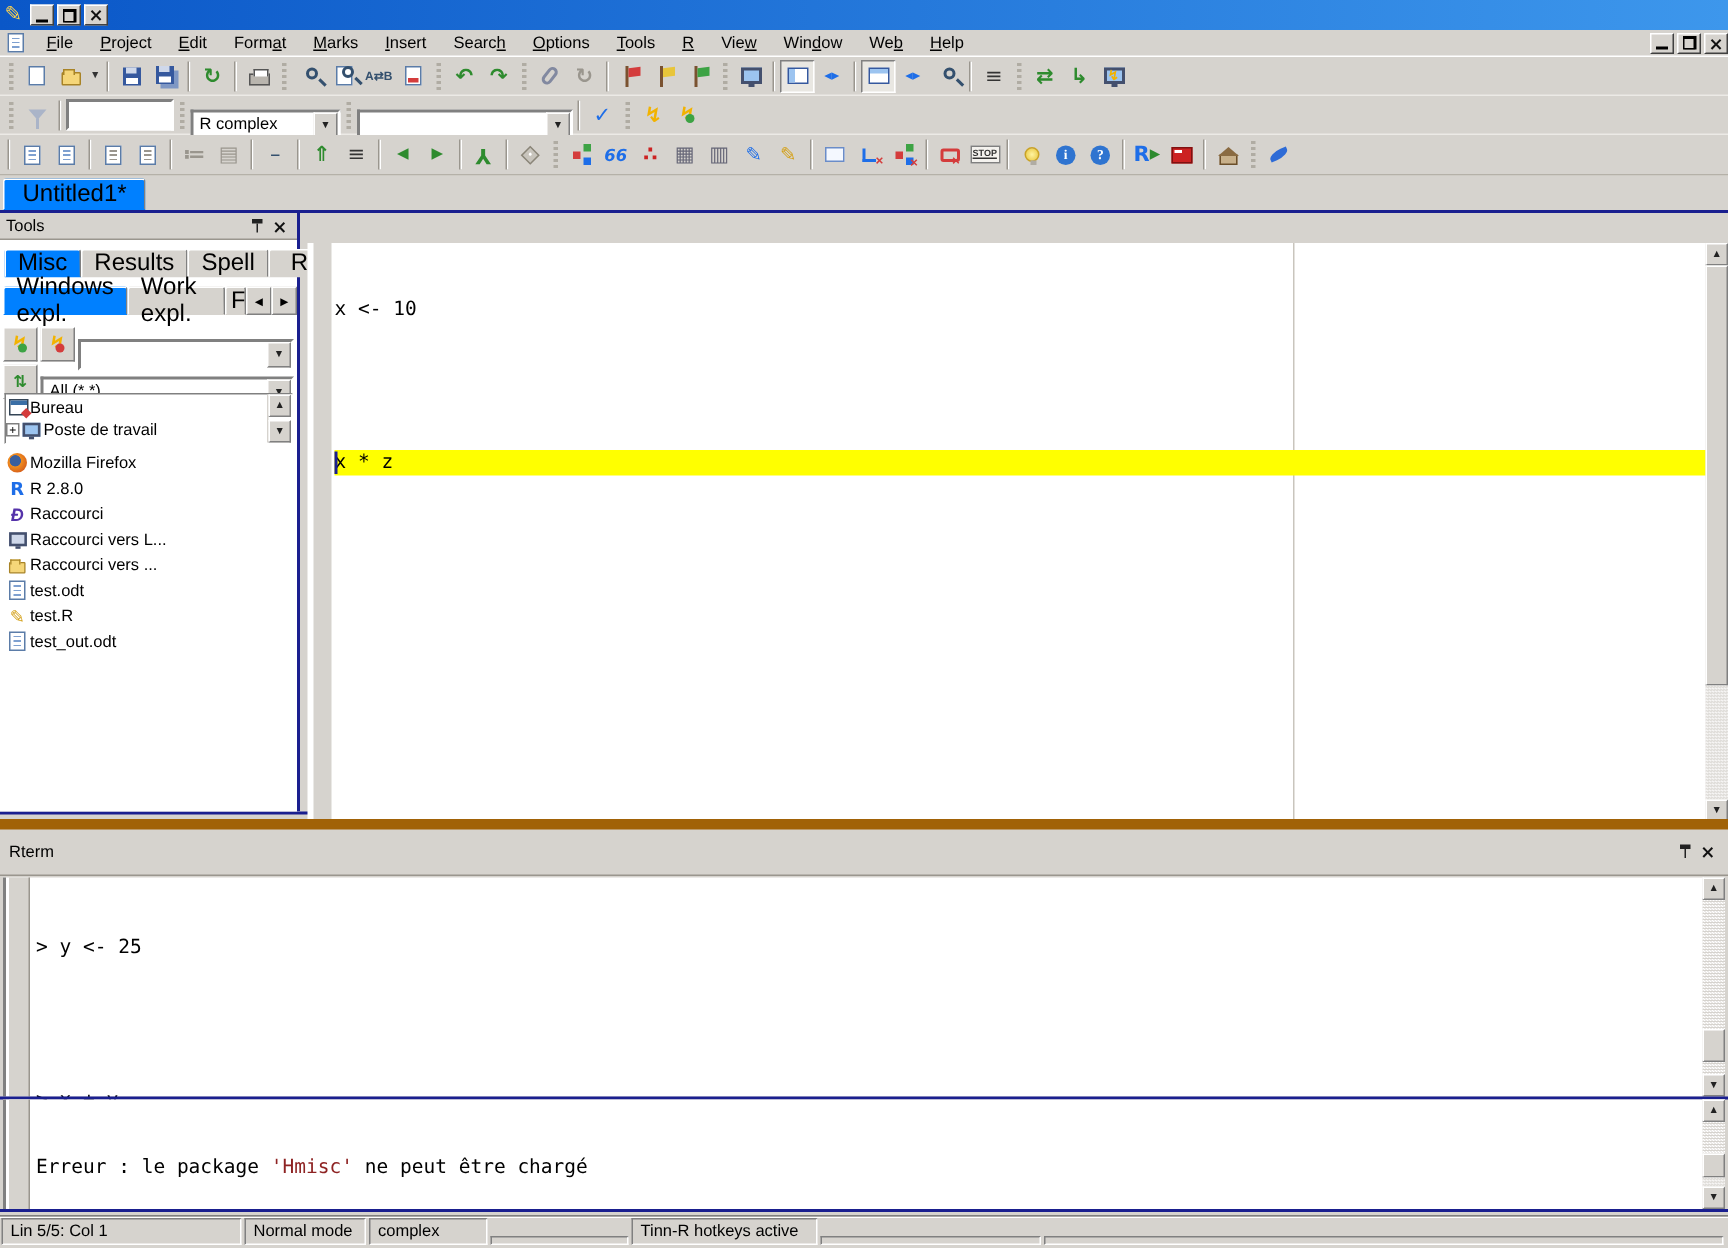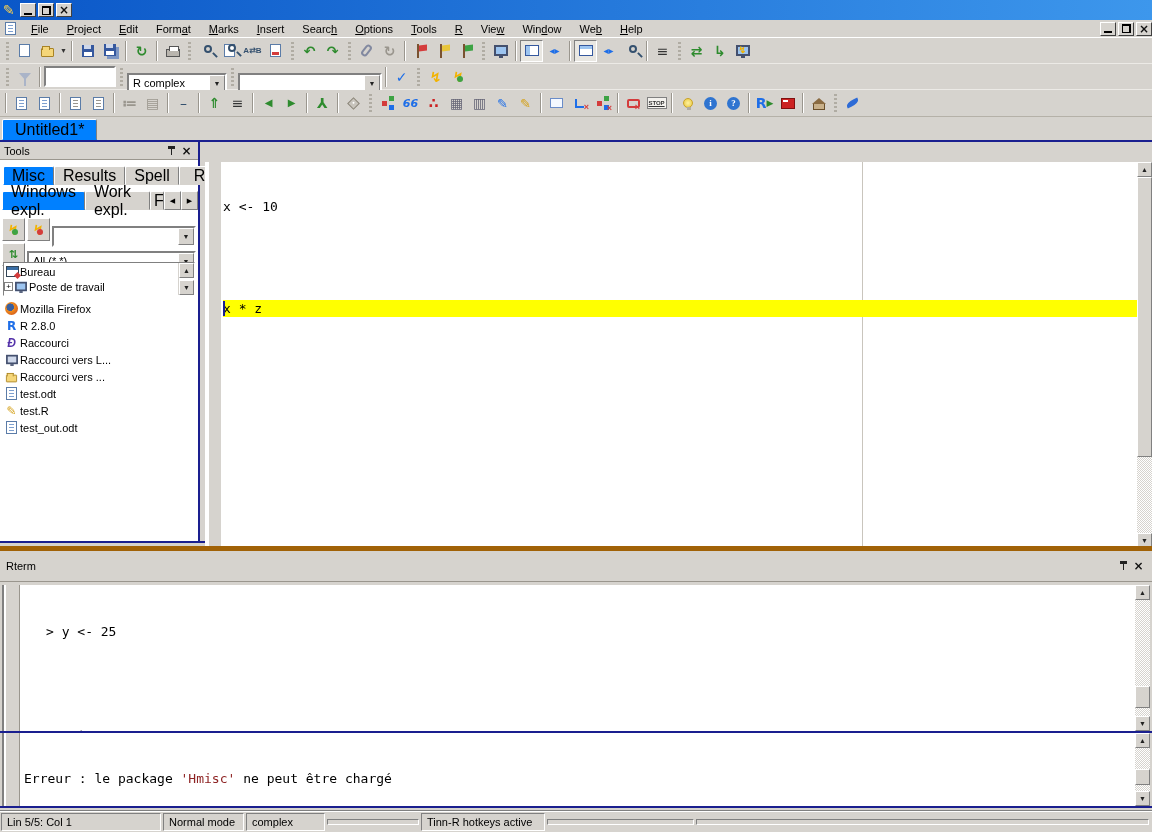--- a/index.html
+++ b/index.html
@@ -161,42 +161,42 @@
   .caret { position:absolute; left:0px; top:1px; width:2px; height:15px; background:#1a1f8f; }
   .margin-line { position:absolute; left:657px; top:0; width:1px; height:384px; background:#c9c5bd; }
   .ed-vsb { position:absolute; right:0; top:0; width:15px; height:386px; display:flex; flex-direction:column; }
   .ed-vsb .tr { flex:1 1 auto; }
   .ed-hsb { position:absolute; left:0; bottom:0; width:932px; height:15px; display:flex; }
   .ed-hsb .tr { flex:1 1 auto; }
   .corner { position:absolute; right:0; bottom:0; width:15px; height:15px; background:#d6d3ce; }
 
   
   .rterm { position:absolute; left:0; top:546px; width:1152px; height:262px; background:#d6d3ce; border-bottom:2px solid #1a1f8f; }
-  .rt-caption { position:absolute; left:0; top:0; width:1152px; height:19px; border-top:5px solid #a16207; border-bottom:1px solid #9a968e;
+  .rt-caption { position:absolute; left:0; top:0; width:1152px; height:19px; border-top:7px solid #a16207; border-bottom:1px solid #9a968e;
                 display:flex; align-items:center; padding:15px 6px; }
   .rt-caption .cap { flex:1 1 auto; font-size:11px; }
   .rt-tabs { position:absolute; left:0; top:19px; width:1152px; height:20px; display:flex; align-items:flex-end; padding-left:2px; background:#d6d3ce; border-bottom:1px solid #fff; }
   .console { position:absolute; left:2px; top:39px; width:1148px; height:146px; background:#fff; border-left:2px solid #808080; }
   .io-gutter { position:absolute; left:2px; top:0; width:14px; height:146px; background:#d6d3ce; border-right:1px solid #9a968e; }
   .io-text { position:absolute; left:20px; top:4px; right:15px; font-family:"DejaVu Sans Mono",monospace; font-size:13px; line-height:17px; white-space:pre; }
-  .io-line { height:17px;margin-left:22px; }
+  .io-line { height:17px; }
   .io-vsb { position:absolute; right:0; top:0; width:15px; height:146px; display:flex; flex-direction:column; }
   .io-vsb .tr { flex:1 1 auto; }
   .rt-sep { position:absolute; left:0; top:185px; width:1152px; height:2px; background:#1a1f8f; }
   .errbox { position:absolute; left:2px; top:187px; width:1148px; height:73px; background:#fff; border-left:2px solid #808080; }
   .err-gutter { position:absolute; left:2px; top:0; width:14px; height:73px; background:#d6d3ce; border-right:1px solid #9a968e; }
   .err-text { position:absolute; left:20px; top:3px; right:15px; font-family:"DejaVu Sans Mono",monospace; font-size:13px; line-height:17px; white-space:pre; }
   .err-line { height:17px; }
   .err-line .em { color:#8e2323; }
   .err-vsb { position:absolute; right:0; top:0; width:15px; height:73px; display:flex; flex-direction:column; }
   .err-vsb .tr { flex:1 1 auto; }
 
   
   .statusbar { position:absolute; left:0; top:810px; width:1152px; height:22px; background:#d6d3ce;
-               border-top:1px solid #808080; box-shadow:inset 0 1px 0 #fff; display:flex; align-items:center; padding:2px 1px; }
+               border-top:1px solid #808080; box-shadow:inset 0 1px 0 #fff; display:flex; align-items:flex-end; padding:2px 1px; }
   .spanel { border:1px solid; border-color:#808080 #fff #fff #808080; margin-right:2px; padding:2px 5px; font-size:11px;
             white-space:nowrap; overflow:hidden; }
 </style>
 </head>
 <body>
 
 <div id="window">
 
   <div class="titlebar">
     <span class="app-logo glyph">✎</span>

